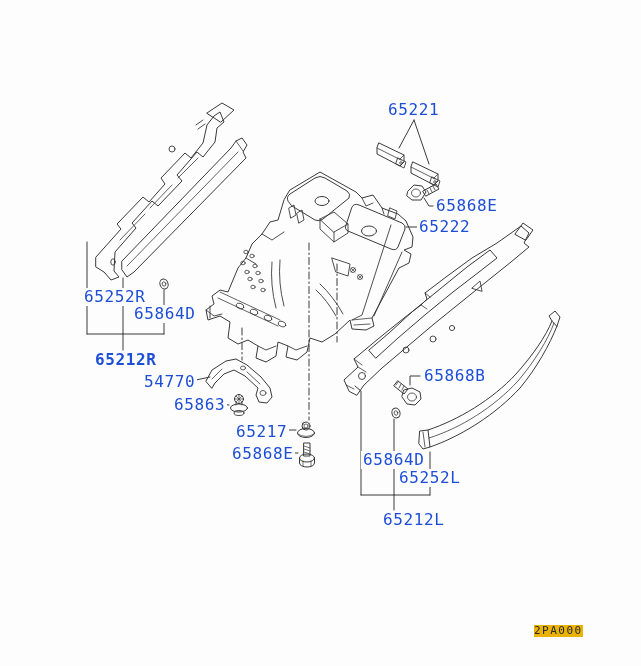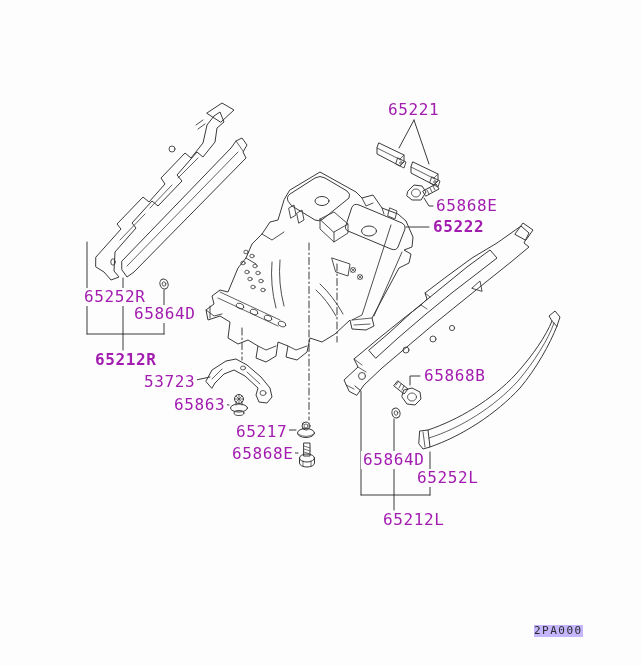--- a/index.html
+++ b/index.html
@@ -11,33 +11,33 @@
     font-family:"DejaVu Sans Mono", monospace;
   }
   .artwork{position:absolute;left:0;top:0;}
   .labels{position:absolute;left:0;top:0;width:641px;height:666px;}
   .part-label{
     position:absolute;
     font-family:"DejaVu Sans Mono", monospace;
     font-size:16px;
     line-height:16px;
     letter-spacing:0.6px;
-    color:#a21caf;
+    color:#1d4ed8;
     background:#fdfdfd;
     padding:1px 2px;
     white-space:nowrap;
   }
   .code-label{
     position:absolute;
     font-family:"DejaVu Sans Mono", monospace;
     font-size:11px;
     line-height:12px;
     letter-spacing:1.5px;
     color:#2a2a2a;
-    background:#c4b5fd;
+    background:#eab308;
     white-space:nowrap;
   }
 </style>
 </head>
 <body>
 
 <div class="page">
 
   <svg class="artwork" width="641" height="666" viewBox="0 0 641 666" fill="none" stroke="#3b3b3b" stroke-width="1" stroke-linecap="round" stroke-linejoin="round">
 
@@ -207,28 +207,28 @@
       <path d="M429,438 C461,428 494,407 518,381 C534,362 548,340 554,323" stroke-width="0.8"></path>
       <path d="M420,431 L428,430 L430,447 L423,449 L419,444 Z"></path>
       <path d="M423,432 L425,447" stroke-width="0.8"></path>
       <path d="M552,321 L549,316 L555,311 L560,317 L557,326 Z"></path>
     </g>
   </svg>
 
   <div class="labels">
     <div class="part-label" style="left:386px;top:101px;">65221</div>
     <div class="part-label" style="left:434px;top:197px;">65868E</div>
-    <div class="part-label" style="left:431px;top:218px;font-weight:bold;">65222</div>
+    <div class="part-label" style="left:417px;top:218px;">65222</div>
     <div class="part-label" style="left:82px;top:288px;">65252R</div>
     <div class="part-label" style="left:132px;top:305px;">65864D</div>
     <div class="part-label" style="left:93px;top:351px;font-weight:bold;">65212R</div>
-    <div class="part-label" style="left:142px;top:373px;">53723</div>
+    <div class="part-label" style="left:142px;top:373px;">54770</div>
     <div class="part-label" style="left:172px;top:396px;">65863</div>
     <div class="part-label" style="left:234px;top:423px;text-align:right;">65217</div>
     <div class="part-label" style="left:230px;top:445px;">65868E</div>
     <div class="part-label" style="left:422px;top:367px;">65868B</div>
     <div class="part-label" style="left:361px;top:451px;">65864D</div>
-    <div class="part-label" style="left:415px;top:469px;">65252L</div>
+    <div class="part-label" style="left:397px;top:469px;">65252L</div>
     <div class="part-label" style="left:381px;top:511px;">65212L</div>
     <div class="code-label" style="left:534px;top:625px;">2PA000</div>
   </div>
 
 </div>
 
 </body></html>

